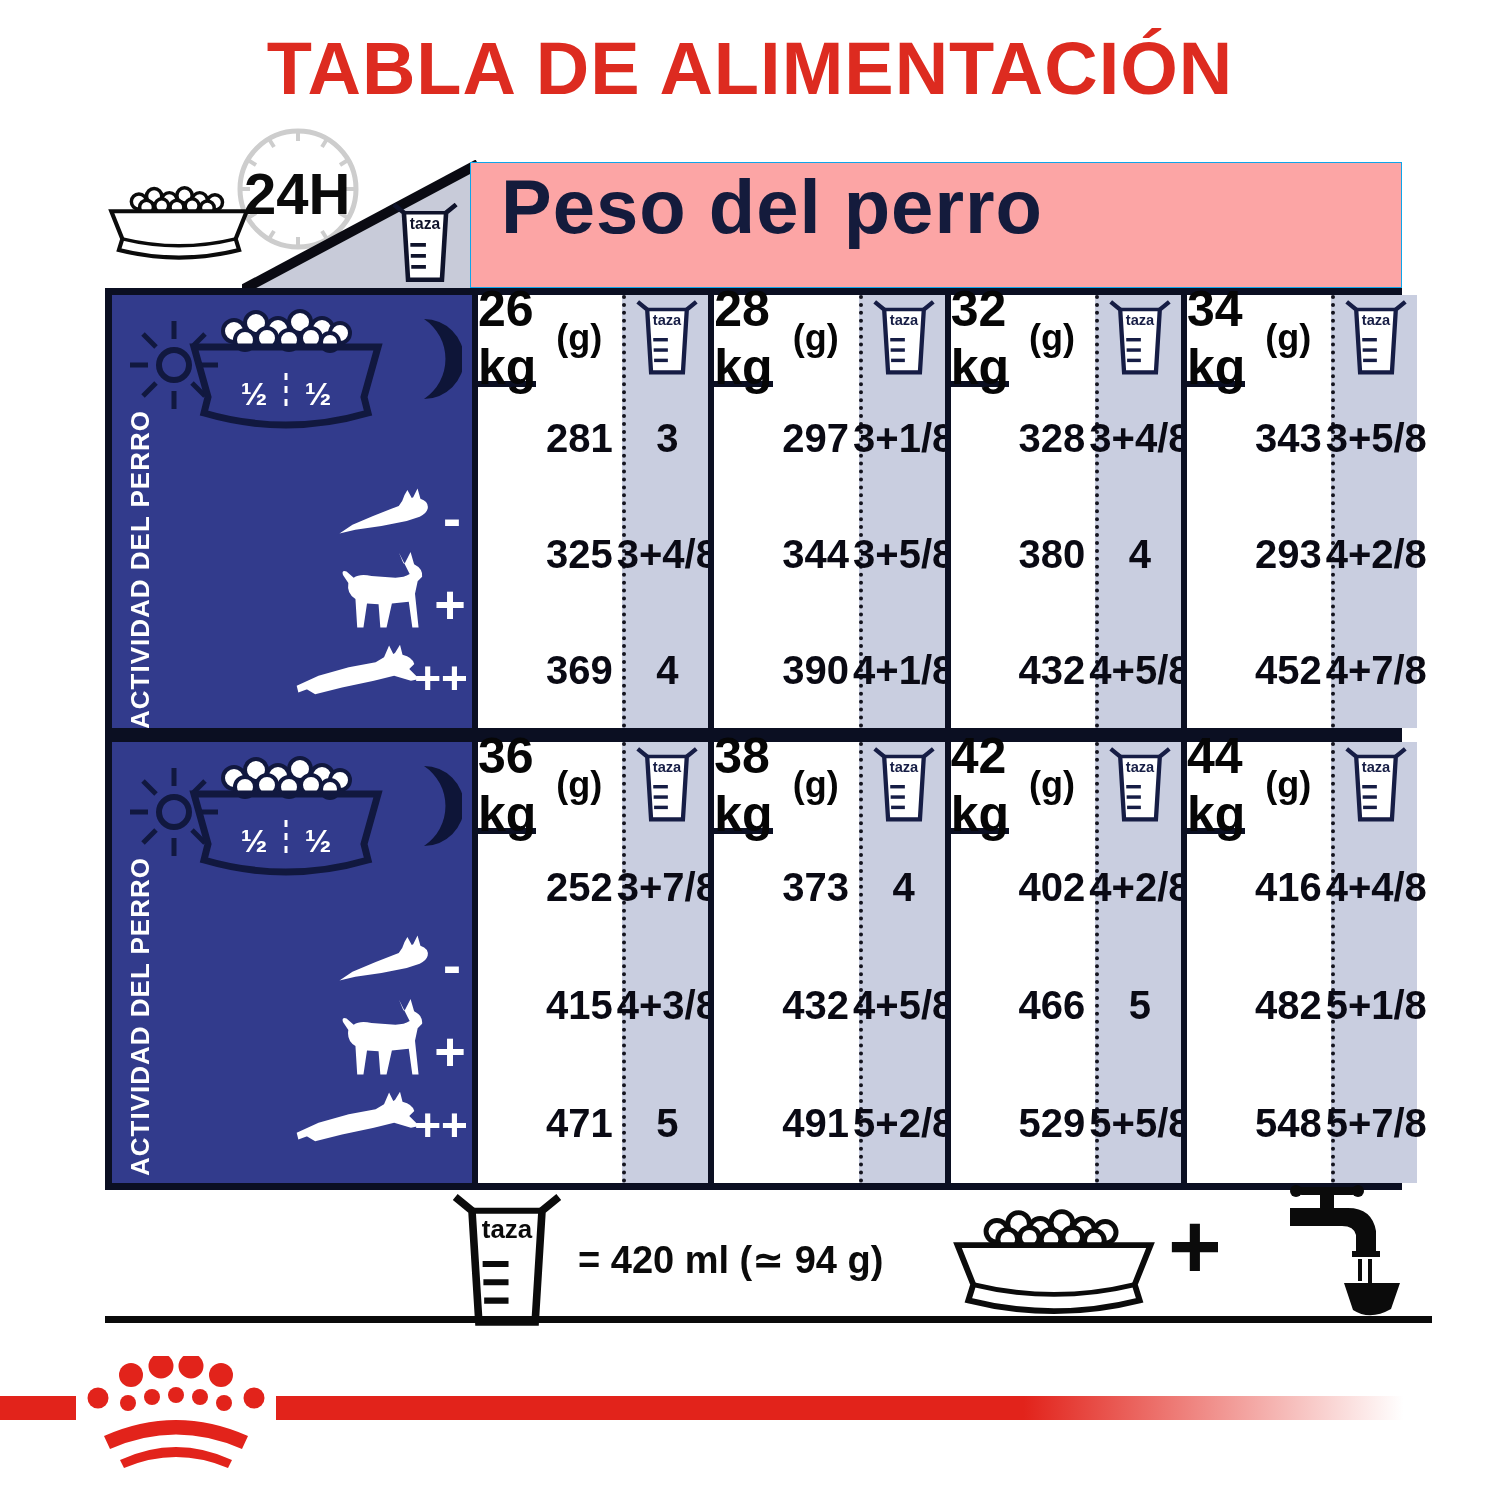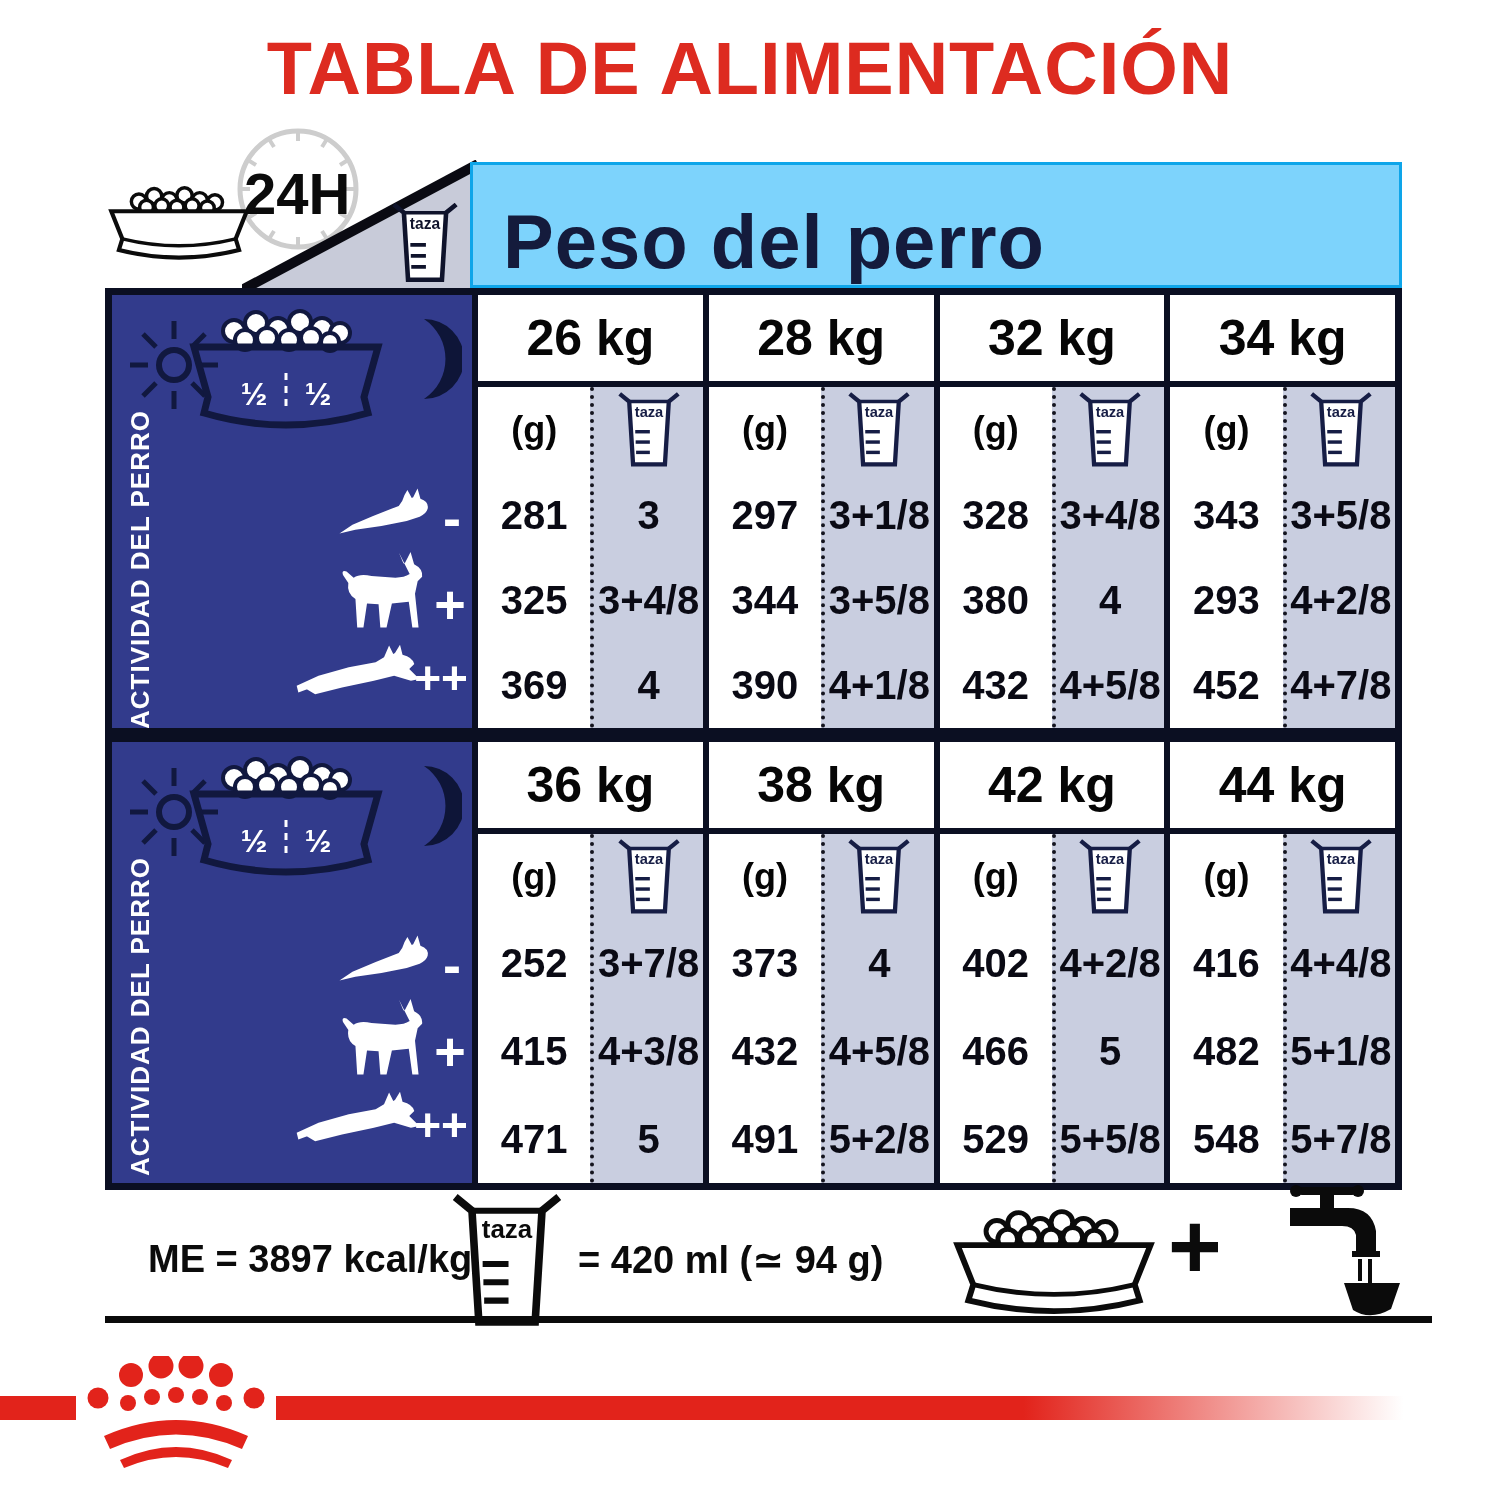--- a/index.html
+++ b/index.html
@@ -10,31 +10,31 @@
   
   .title{left:0;top:26px;width:1500px;text-align:center;font-size:74px;font-weight:800;
          color:#DD2B20;letter-spacing:1px;}
 
   
   .clock{left:233px;top:124px;width:130px;height:130px;}
   .bowl-top{left:103px;top:170px;width:152px;height:95px;}
   .h24{left:244px;top:160px;font-size:58px;font-weight:800;color:#0B0B0B;text-align:right;}
   .tri{left:242px;top:160px;width:236px;height:130px;}
   .tri-cup{left:392px;top:202px;width:66px;height:82px;color:#0F132B;}
-  .peso-box{left:470px;top:162px;width:932px;height:126px;background:#7dd3fc;
-            border:3px solid #0ea5e9;box-sizing:border-box;display:flex;align-items:flex-end;}
+  .peso-box{left:470px;top:162px;width:932px;height:126px;background:#fca5a5;
+            border:1px solid #0ea5e9;box-sizing:border-box;display:flex;align-items:flex-start;}
   .peso-box span{font-size:76px;font-weight:800;color:#141B3C;padding-left:30px;letter-spacing:1px;}
 
   
   .section{left:105px;width:1297px;background:#fff;border:7px solid #0B0F22;box-sizing:border-box;}
   .section.s1{top:288px;height:447px;}
   .section.s2{top:735px;height:455px;}
   .sidebar{position:absolute;left:0;top:0;width:360px;height:100%;background:#323B8C;overflow:hidden;}
   .cols{position:absolute;left:360px;right:0;top:0;bottom:0;display:flex;}
-  .wcol{flex:1;border-left:6px solid #0B0F22;background:#fff;display:flex;flex-direction:column;}
+  .wcol{flex:1;border-left:6px solid #0B0F22;background:#fff;display:flex;flex-direction:row;}
   .whead{height:86px;border-bottom:6px solid #0B0F22;display:flex;align-items:center;justify-content:center;
          font-size:50px;font-weight:800;color:#060606;background:#fff;}
   .wbody{flex:1;display:flex;}
   .half{width:50%;display:flex;flex-direction:column;box-sizing:border-box;}
   .half.t{background:#C9CEE0;border-left:4px dotted #14141E;}
   .slot{display:flex;align-items:center;justify-content:center;}
   .slot.unit{height:86px;font-size:36px;font-weight:800;color:#050505;}
   .slot.val{flex:1;font-size:40px;font-weight:800;color:#0A0A14;}
   .cup-small{width:62px;height:78px;color:#161D45;}
 
@@ -420,21 +420,20 @@
               </div>
             <div class="slot val">4+4/8</div>
             <div class="slot val">5+1/8</div>
             <div class="slot val">5+7/8</div>
           </div>
         </div>
       </div>
     </div>
   </div>
 
-  <div class="abs me-text">ME = 3897 kcal/kg</div>
   <svg class="abs cup-legend" viewBox="0 0 72 88">
       <use href="#cup-sym"></use>
     </svg>
   <div class="abs eq-text">= 420 ml (≃ 94 g)</div>
 
   <svg class="abs bowl-legend" viewBox="0 0 220 130">
     <g stroke="#0B0B0B" stroke-width="5" fill="#FFFFFF">
       <circle cx="52" cy="42" r="11"></circle>
         <circle cx="74" cy="34" r="11"></circle>
         <circle cx="96" cy="40" r="11"></circle>

